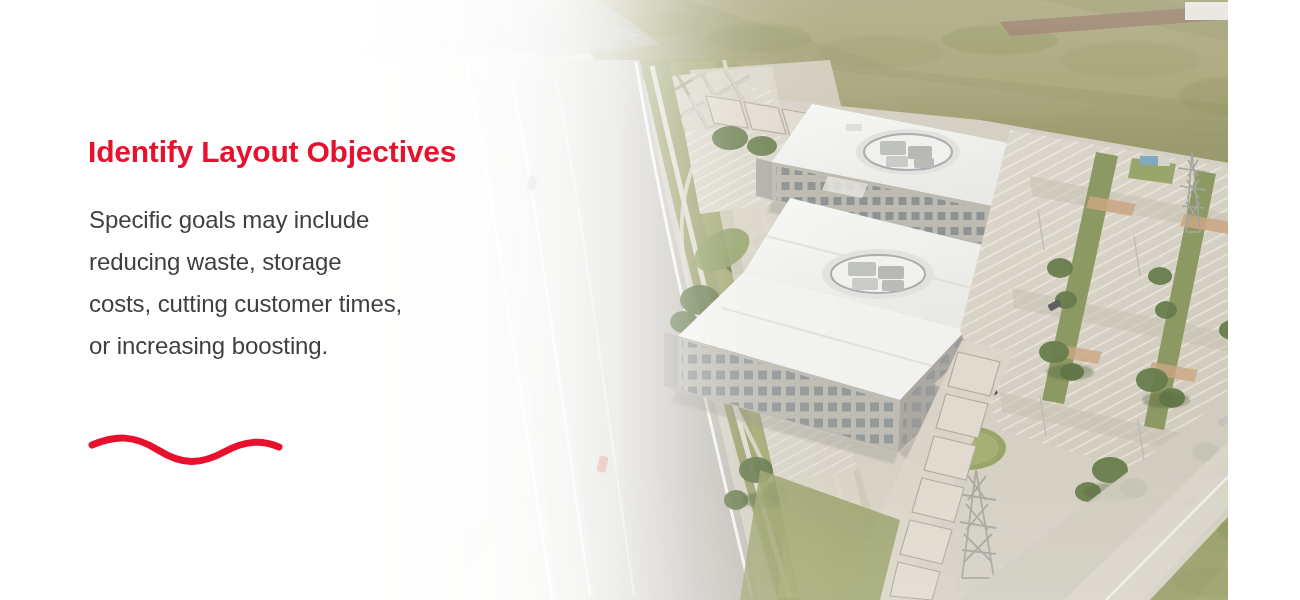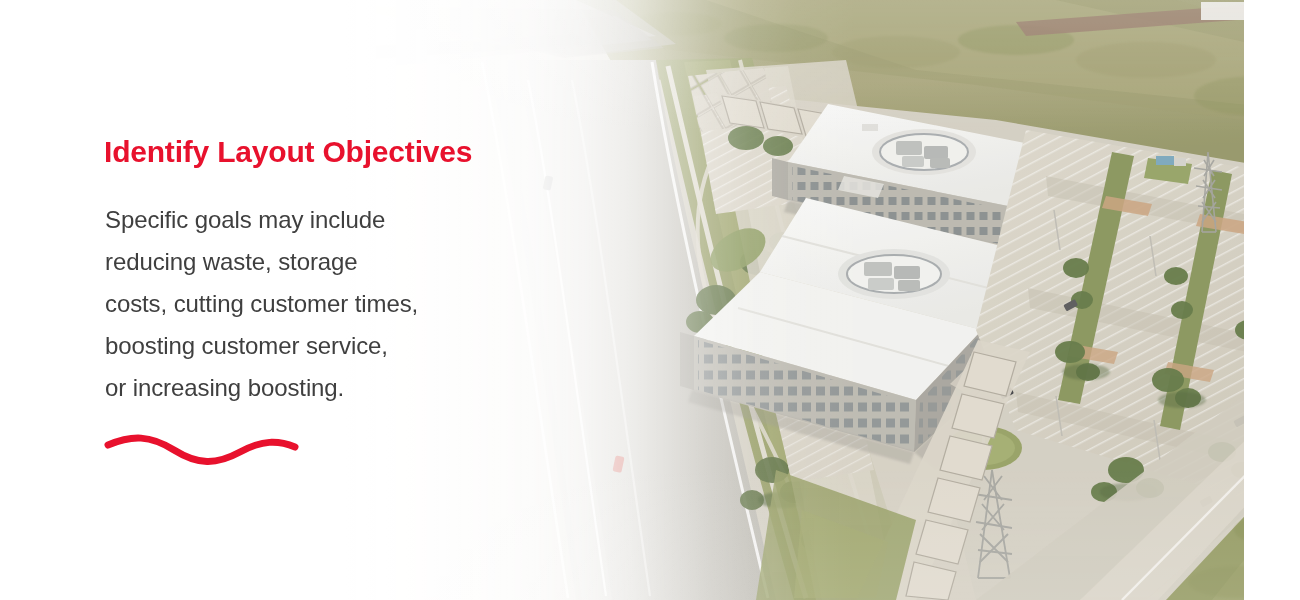--- a/index.html
+++ b/index.html
@@ -9,21 +9,20 @@
     background:#ffffff;
     font-family:"Liberation Sans", sans-serif;
     overflow:hidden;
   }
 
   #banner {
     position:relative;
     width:1228px; height:600px;
     overflow:hidden;
     background:#fef9c3;
-    margin-left:16px;
   }
 
   
   #photo-layer {
     position:absolute; inset:0;
     width:1300px; height:600px;
   }
   #photo-svg { display:block; width:1300px; height:600px; }
 
   
@@ -453,21 +452,20 @@
   <div id="fade-overlay-v"></div>
 
   <div id="content">
 
     <h1 id="heading" style="color: rgb(232, 17, 45);">Identify Layout Objectives</h1>
 
     <p id="body-copy" style="color: rgb(63, 63, 63);">
       <span class="bline">Specific goals may include</span>
       <span class="bline">reducing waste, storage</span>
       <span class="bline">costs, cutting customer times,</span>
-      <span class="bline">boosting customer service,</span>
       <span class="bline">or increasing boosting.</span>
     </p>
 
     <div id="squiggle-wrap">
       <svg id="squiggle-svg" viewBox="0 0 195 38" xmlns="http://www.w3.org/2000/svg">
         <path id="wave-path" d="M 4,13 C 28,3 46,3 70,18 C 94,33 112,33 136,20 C 158,8 174,8 191,15" fill="none" stroke="#E8112D" stroke-width="7" stroke-linecap="round"></path>
       </svg>
     </div>
   </div>
 

